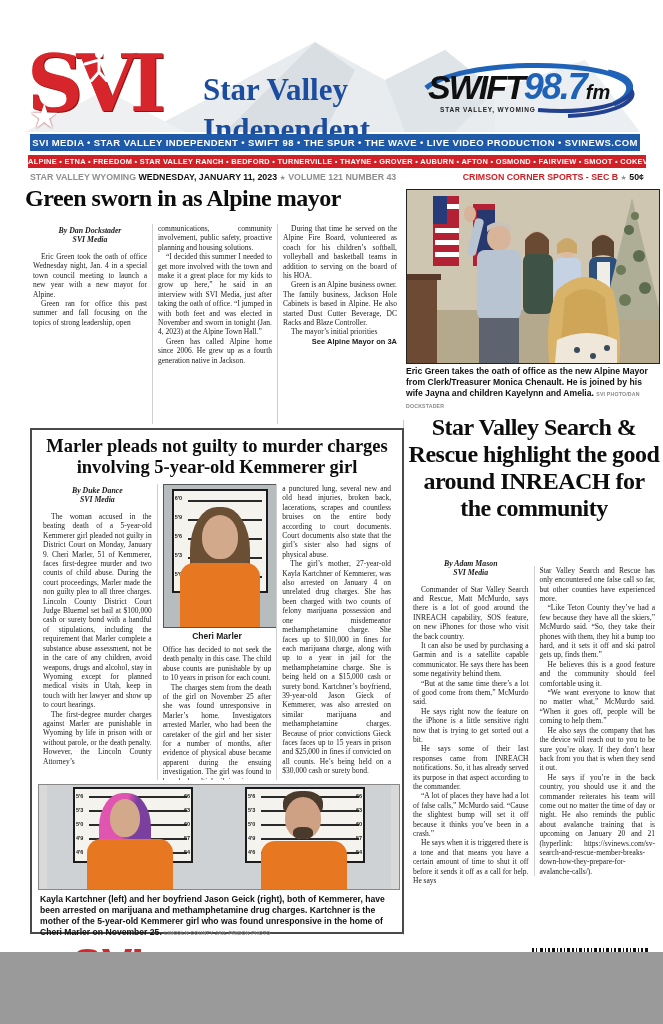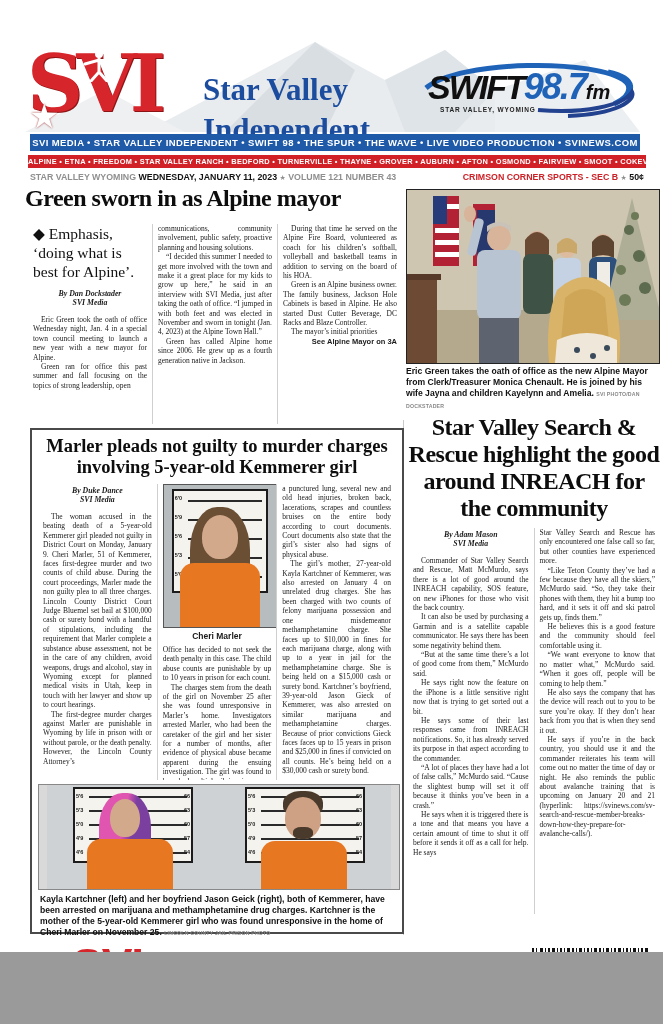--- a/index.html
+++ b/index.html
@@ -81,21 +81,21 @@
   .mugname{text-align:center;font-family:"Liberation Sans",sans-serif;font-weight:bold;
            font-size:8.5px;margin:3px 0 4px;}
   .dblphoto{position:relative;width:360px;height:104px;margin:4px auto 0;background:#d9d9d9;
             border:1px solid #888;overflow:hidden;}
   .panel{position:absolute;top:0;bottom:0;width:172px;background:#cfd2d4;}
   .caption2{margin:4px 2px 0;}
   
   .sar{position:absolute;left:408px;top:414px;width:252px;}
   .headline3{font-weight:bold;font-size:24px;line-height:27px;text-align:center;color:#0d0d0d;
              letter-spacing:-0.5px;margin:0 0 6px;}
-  .sarcols{display:flex;height:386px;overflow:hidden;}
+  .sarcols{display:flex;height:386px;overflow:hidden;align-items:center;}
   .sarcol{width:120px;padding:0 5px;overflow:hidden;}
   .sarcol + .sarcol{border-left:1px solid #cfcfcf;}
   
   .fb{position:absolute;left:32px;top:952px;width:30px;height:30px;background:#b9b9b9;
       color:#fff;font-family:"Liberation Serif",serif;font-weight:bold;font-size:28px;
       text-align:center;line-height:32px;border-radius:3px;}
   .site{position:absolute;left:72px;top:938px;font-family:"Liberation Sans",sans-serif;
         font-weight:bold;font-size:46px;letter-spacing:-1px;}
   .site .red{color:#d6252b;}
   .site .blue{color:#1b4c9e;}
@@ -151,21 +151,20 @@
       <span class="dl-red">CRIMSON CORNER SPORTS - SEC B</span>
       <span class="dl-star">★</span>
       <span class="dl-black">50¢</span>
     </div>
   </div>
 
   <div class="headline1">Green sworn in as Alpine mayor</div>
 
   <div class="art1">
     <div class="a1col">
-      <div class="subhead">◆ Emphasis, ‘doing what is best for Alpine’.</div>
       <div class="byline">
         <span>By Dan Dockstader</span><br>
         <span>SVI Media</span>
       </div>
       <div class="col-body">
           <p>Eric Green took the oath of office Wednesday night, Jan. 4 in a special town council meeting to launch a new year with a new mayor for Alpine.</p>
           <p>Green ran for office this past summer and fall focusing on the topics of strong leadership, open</p>
         </div>
     </div>
     <div class="a1col">

